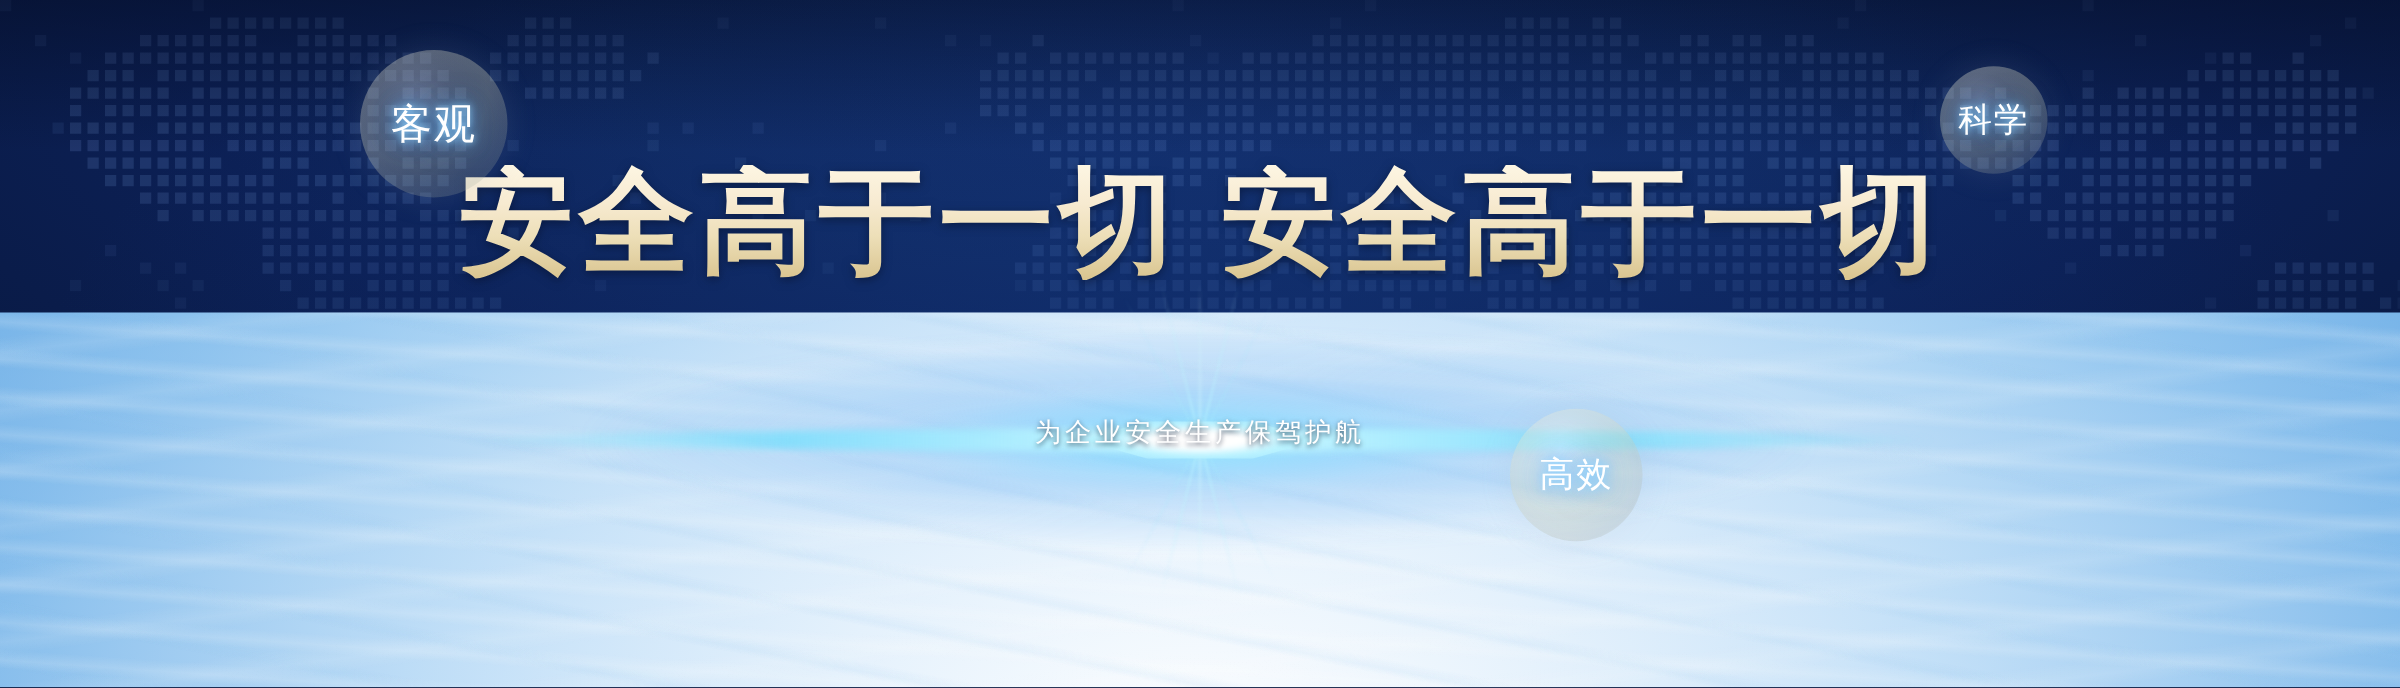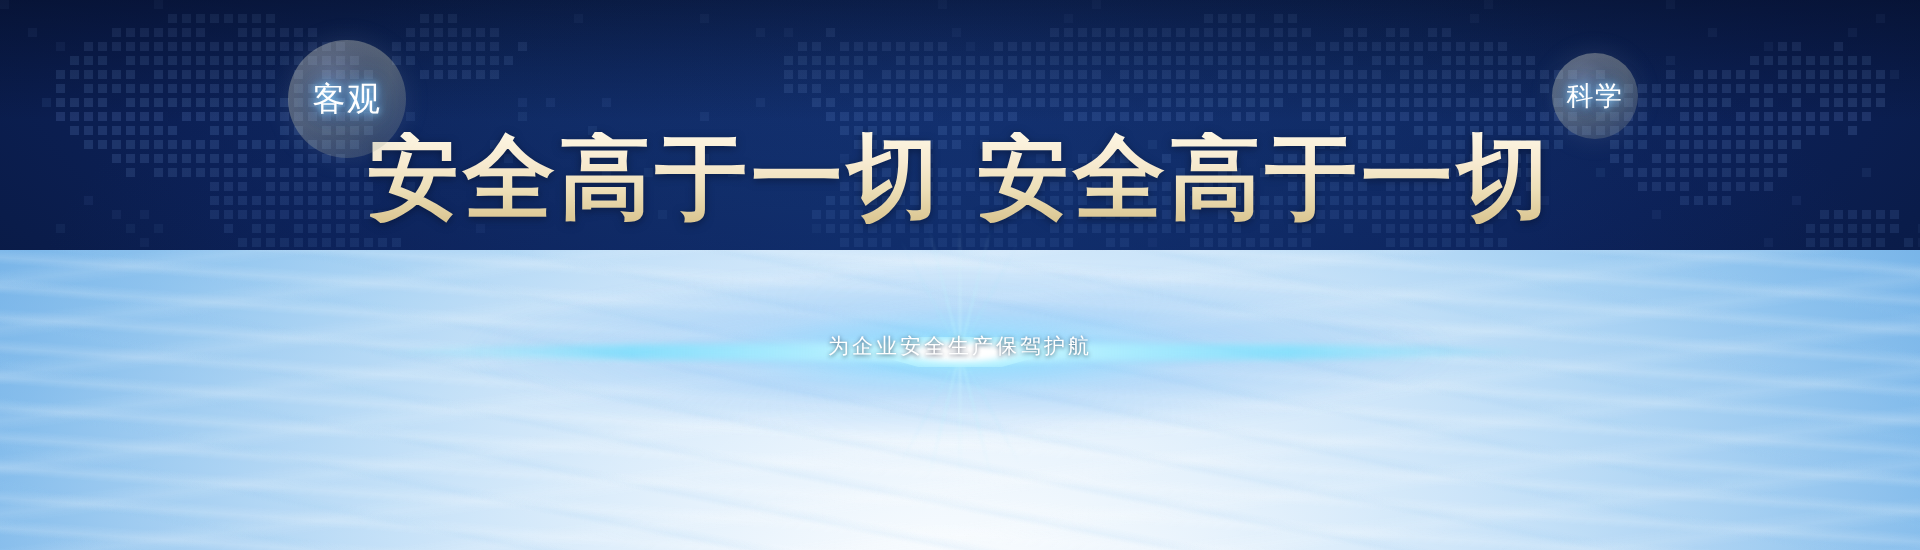--- a/index.html
+++ b/index.html
@@ -1928,15 +1928,18 @@
     <div class="bubble" id="bubble-keguan">
       <span>客观</span>
     </div>
 
 
     <div class="bubble" id="bubble-kexue">
       <span>科学</span>
     </div>
 
 
+    <div class="bubble" id="bubble-gaoxiao">
+      <span>高效</span>
+    </div>
 
   </div>
 </div>
 
 </body></html>

